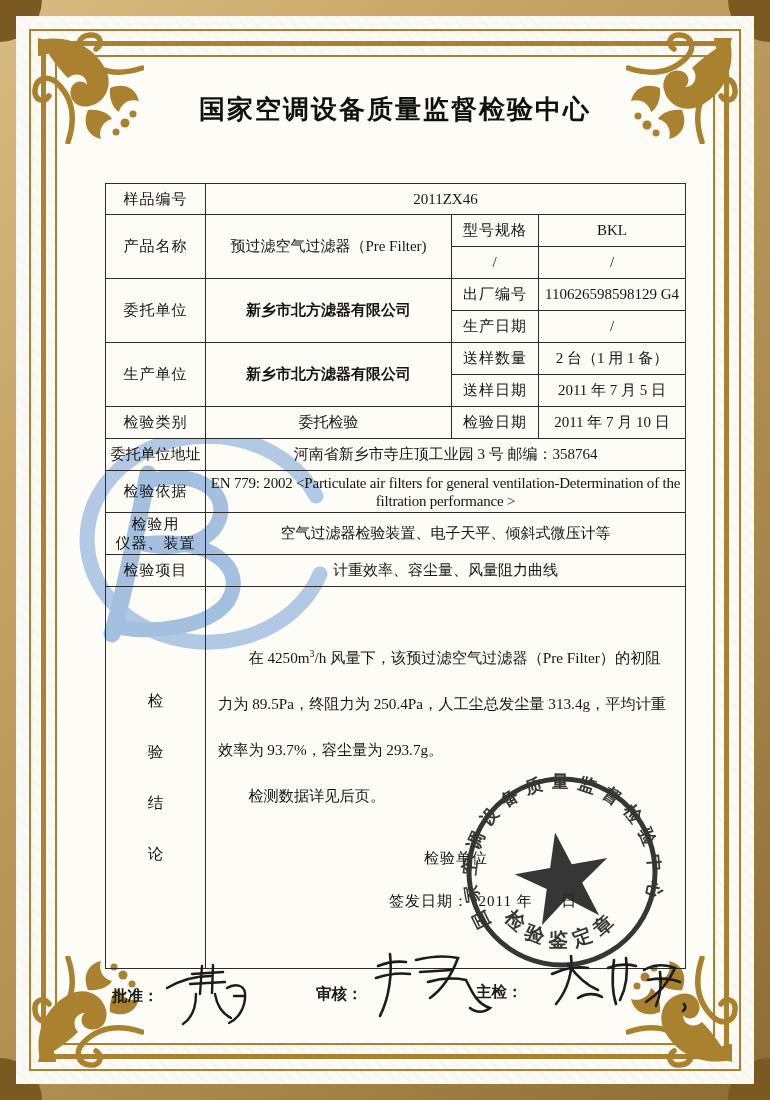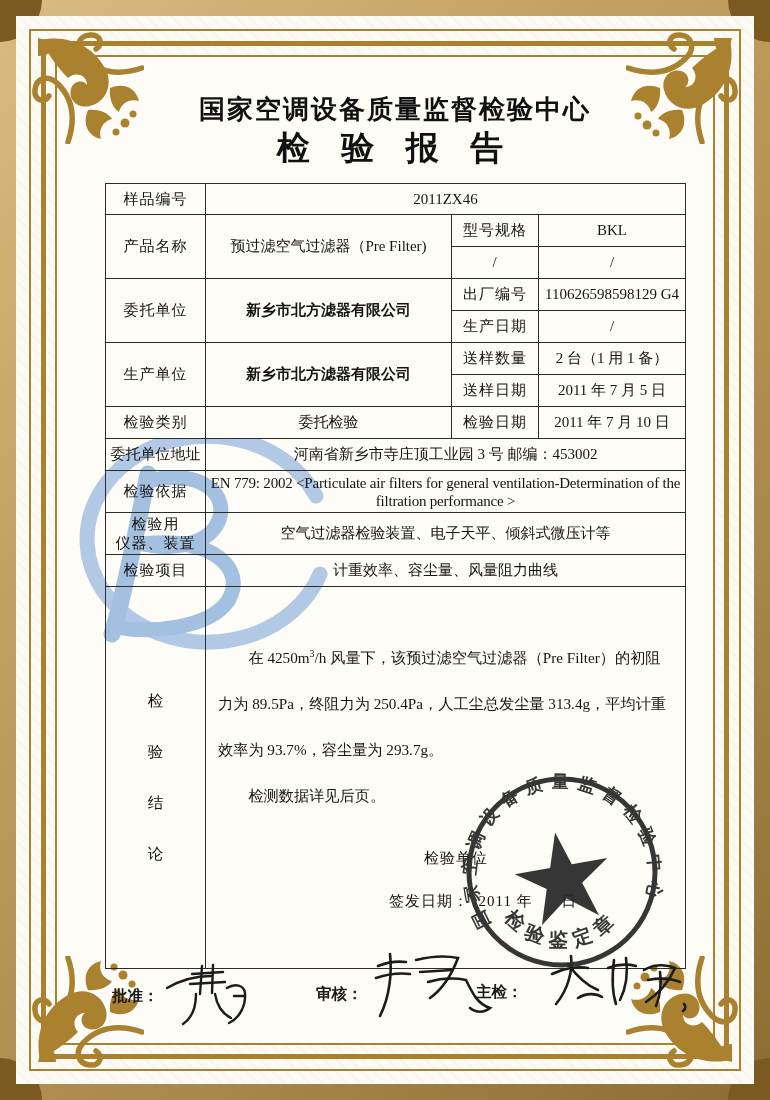--- a/index.html
+++ b/index.html
@@ -156,21 +156,20 @@
   <svg class="wm-logo" viewBox="0 0 290 235">
     <g fill="none" stroke="#8cb0da" stroke-linecap="round">
       <path d="M268,58 A120,103 0 1 0 272,136" stroke-width="15" opacity=".85"></path>
       <path d="M100,36 C90,82 78,152 64,196" stroke-width="17"></path>
       <path d="M98,44 C152,28 186,58 168,88 C155,108 120,112 96,106" stroke-width="15"></path>
       <path d="M96,106 C162,98 200,130 180,163 C161,190 104,196 68,189" stroke-width="15"></path>
     </g>
   </svg>
 
   <div class="org-title">国家空调设备质量监督检验中心</div>
-  <div class="main-title">检 验 报 告</div>
 
   <table class="report">
     <colgroup>
         <col style="width:100px">
         <col style="width:246px">
         <col style="width:87px">
         <col style="width:147px">
       </colgroup>
     <tbody>
         <tr style="height:31px">
@@ -208,21 +207,21 @@
       <td>2011 年 7 月 5 日</td>
     </tr>
     <tr style="height:32px">
       <td class="lbl">检验类别</td>
       <td>委托检验</td>
       <td class="lbl">检验日期</td>
       <td>2011 年 7 月 10 日</td>
     </tr>
     <tr style="height:32px">
       <td class="lbl" style="letter-spacing:0">委托单位地址</td>
-      <td colspan="3">河南省新乡市寺庄顶工业园 3 号  邮编：453002</td>
+      <td colspan="3">河南省新乡市寺庄顶工业园 3 号  邮编：358764</td>
     </tr>
     <tr style="height:42px">
       <td class="lbl">检验依据</td>
       <td class="small" colspan="3">EN 779: 2002 &lt;Particulate air filters for general ventilation-Determination of the filtration performance &gt;</td>
     </tr>
     <tr style="height:42px">
       <td class="lbl two-line">
         <div>检验用</div>
         <div>仪器、装置</div>
       </td>

